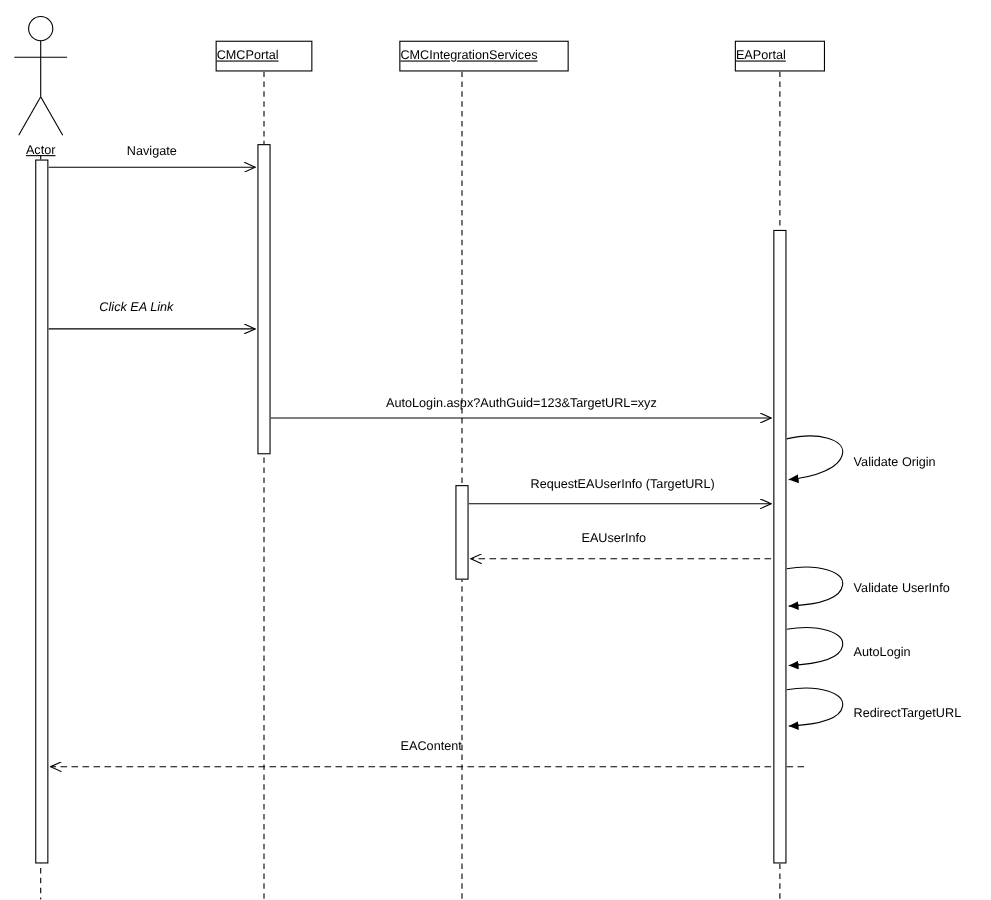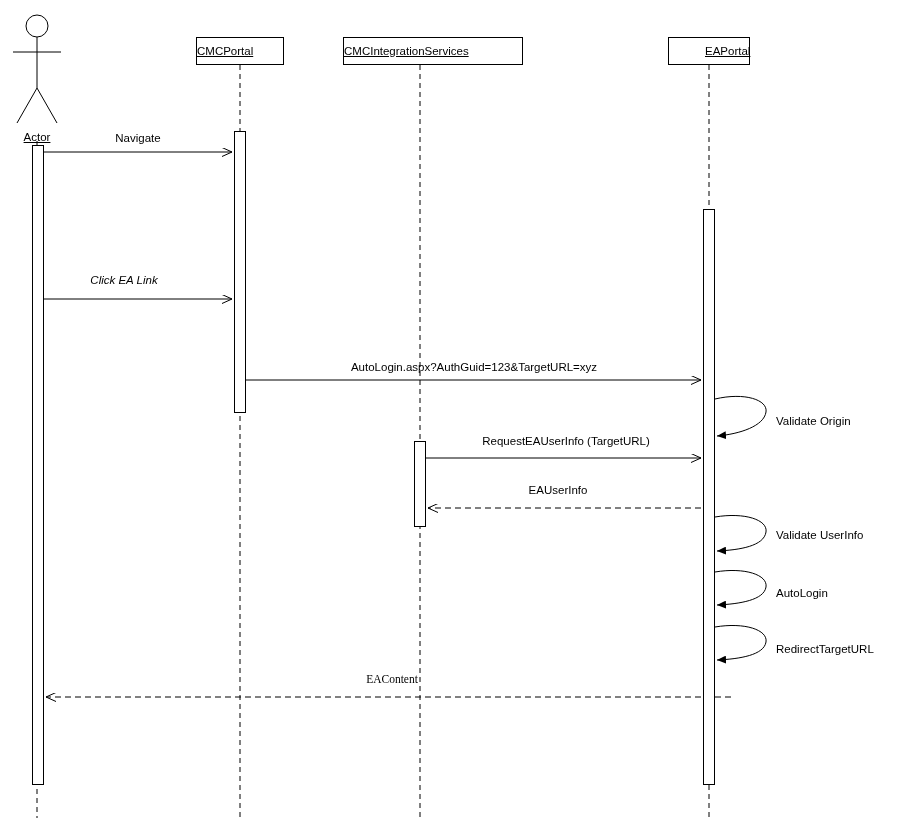--- a/index.html
+++ b/index.html
@@ -109,37 +109,37 @@
       <path d="M715,572 C745,567 768,575 766,587 C764,600 740,604 717,605" fill="none" stroke="#000000" stroke-width="1" marker-end="url(#arrowFilled)"></path>
       <path d="M715,627 C745,622 768,630 766,642 C764,655 740,659 717,660" fill="none" stroke="#000000" stroke-width="1" marker-end="url(#arrowFilled)"></path>
     </g>
   </svg>
 
   <div class="actor-label" style="left:37px; top:131px;">Actor</div>
 
   <div class="participant-box" style="left:196px; top:37px; width:88px; height:28px;">
     <span class="participant-label">CMCPortal</span>
   </div>
-  <div class="participant-box" style="left:343px; top:37px; width:180px; height:28px;">
+  <div class="participant-box" style="left:363px; top:37px; width:154px; height:28px;">
     <span class="participant-label">CMCIntegrationServices</span>
   </div>
-  <div class="participant-box" style="left:668px; top:37px; width:82px; height:28px;padding-left:36px;">
+  <div class="participant-box" style="left:668px; top:37px; width:82px; height:28px;">
     <span class="participant-label">EAPortal</span>
   </div>
 
   <div class="activation" style="left:32px; top:145px; width:12px; height:640px;"></div>
   <div class="activation" style="left:234px; top:131px; width:12px; height:282px;"></div>
   <div class="activation" style="left:414px; top:441px; width:12px; height:86px;"></div>
   <div class="activation" style="left:703px; top:209px; width:12px; height:576px;"></div>
 
   <div class="lbl lbl-center" style="left:138px; top:133px;">Navigate</div>
   <div class="lbl lbl-center" style="left:124px; top:275px;font-style:italic;">Click EA Link</div>
   <div class="lbl lbl-center" style="left:474px; top:362px;">AutoLogin.aspx?AuthGuid=123&amp;TargetURL=xyz</div>
   <div class="lbl lbl-center" style="left:566px; top:436px;">RequestEAUserInfo (TargetURL)</div>
   <div class="lbl lbl-center" style="left:558px; top:485px;">EAUserInfo</div>
-  <div class="lbl lbl-center" style="left:392px; top:674px;font-family:Liberation Serif, serif;">EAContent</div>
+  <div class="lbl lbl-center" style="left:392px; top:674px;">EAContent</div>
 
   <div class="lbl" style="left:776px; top:416px;">Validate Origin</div>
   <div class="lbl" style="left:776px; top:530px;">Validate UserInfo</div>
   <div class="lbl" style="left:776px; top:588px;">AutoLogin</div>
   <div class="lbl" style="left:776px; top:644px;">RedirectTargetURL</div>
 
 </div>
 
 </body></html>

